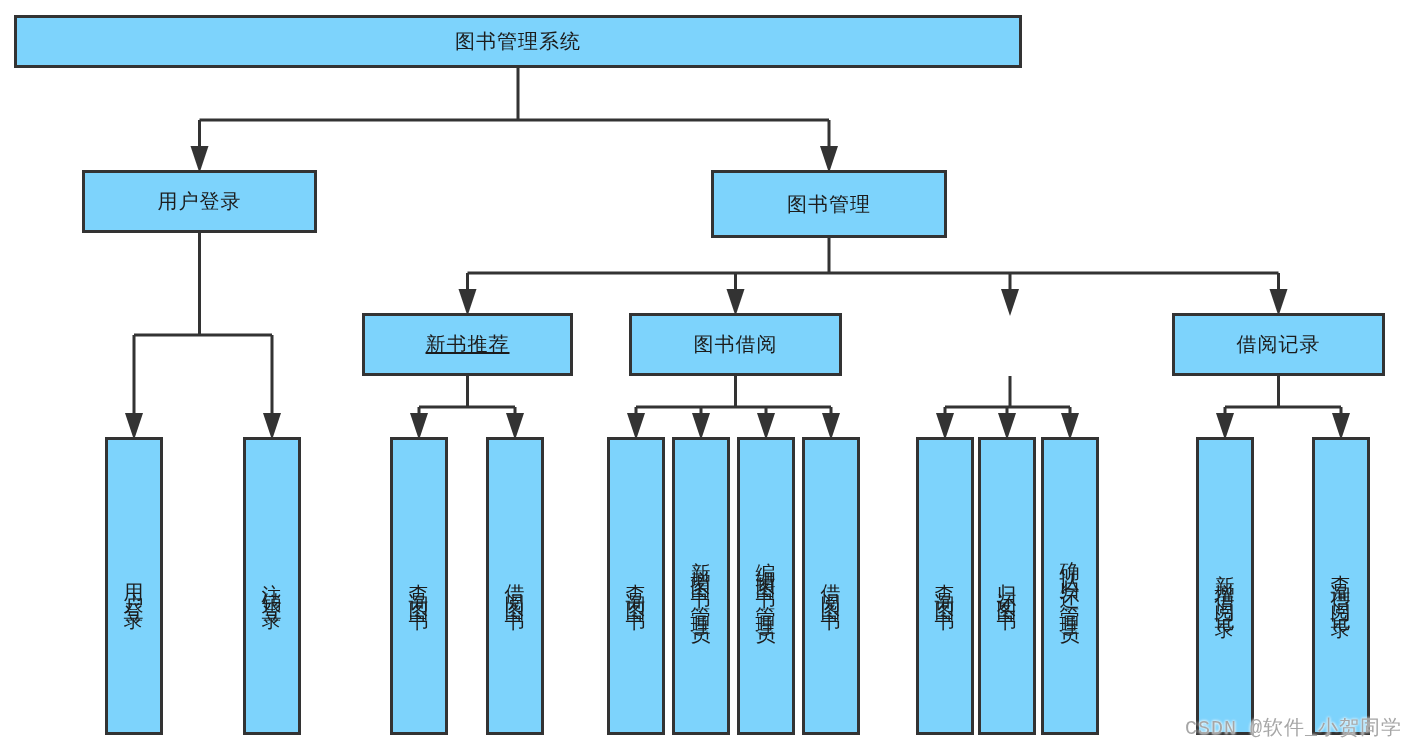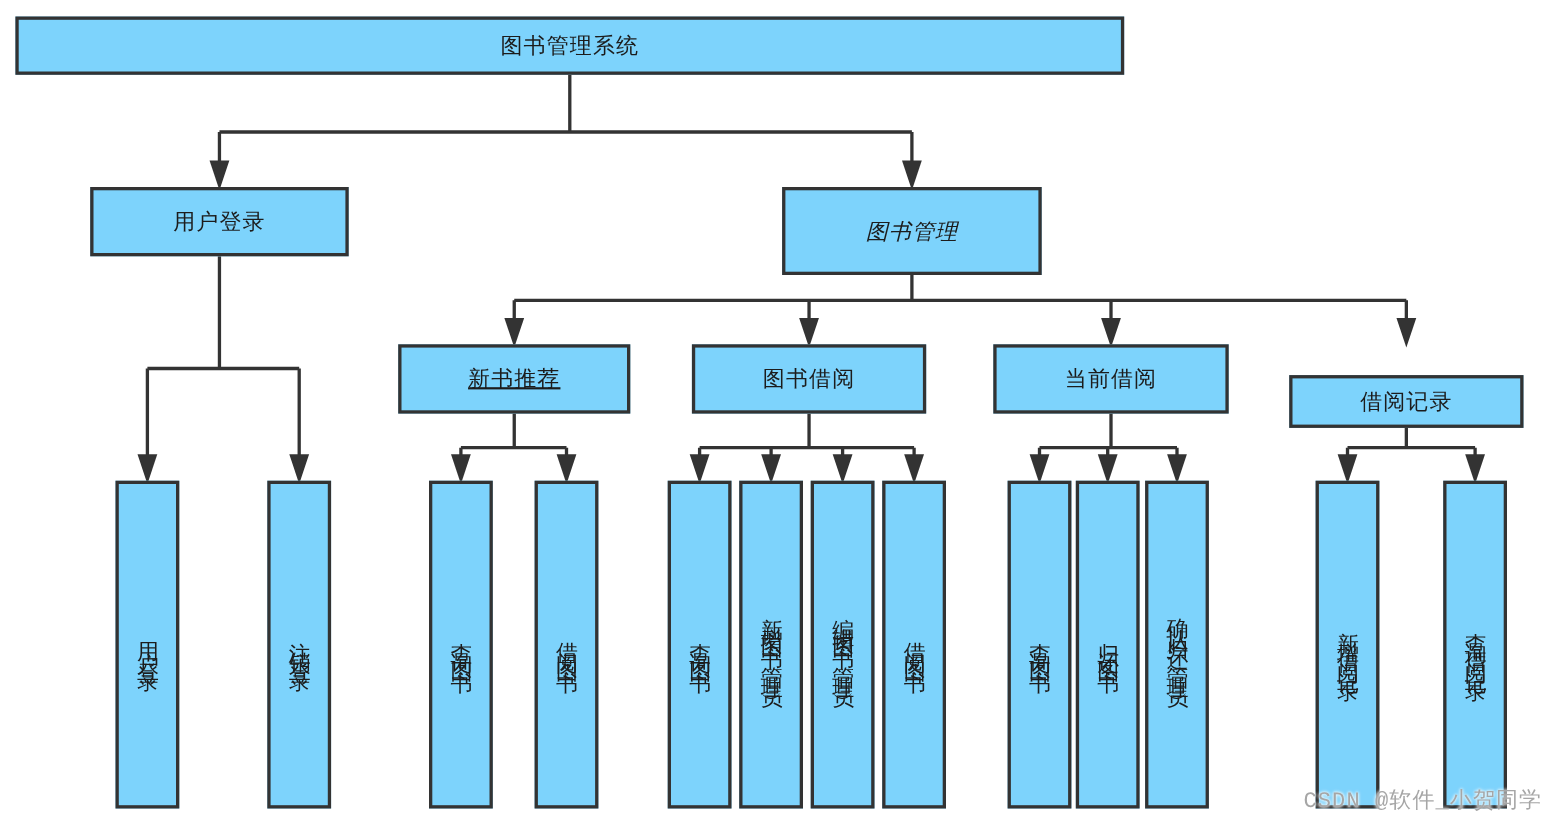--- a/index.html
+++ b/index.html
@@ -103,34 +103,31 @@
     </g>
   </svg>
 
   <div class="node" style="left:14px; top:15px; width:1008px; height:53px;">
     <span class="label">图书管理系统</span>
   </div>
 
   <div class="node" style="left:82px; top:170px; width:235px; height:63px;">
     <span class="label">用户登录</span>
   </div>
-  <div class="node" style="left:711px; top:170px; width:236px; height:80px;font-style:italic;">
+  <div class="node" style="left:711px; top:170px; width:236px; height:68px;">
     <span class="label">图书管理</span>
   </div>
 
   <div class="node" style="left:362px; top:313px; width:211px; height:63px;text-decoration:underline;">
     <span class="label">新书推荐</span>
   </div>
   <div class="node" style="left:629px; top:313px; width:213px; height:63px;font-family:Liberation Mono, monospace;">
     <span class="label">图书借阅</span>
   </div>
-  <div class="node" style="left:903px; top:313px; width:214px; height:63px;">
-    <span class="label">当前借阅</span>
-  </div>
-  <div class="node" style="left:1172px; top:313px; width:213px; height:48px;margin-top:28px;">
+  <div class="node" style="left:1172px; top:313px; width:213px; height:63px;">
     <span class="label">借阅记录</span>
   </div>
 
   <div class="node v" style="left:105px; top:437px; width:58px; height:298px;">
     <span class="label">用户登录</span>
   </div>
   <div class="node v" style="left:243px; top:437px; width:58px; height:298px;">
     <span class="label">注销登录</span>
   </div>
 

